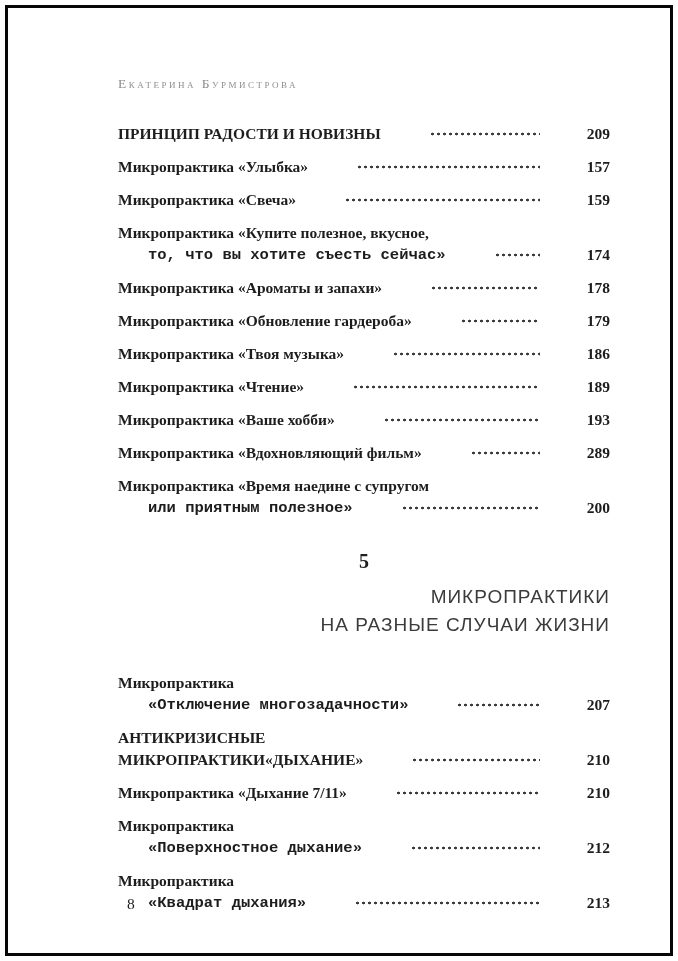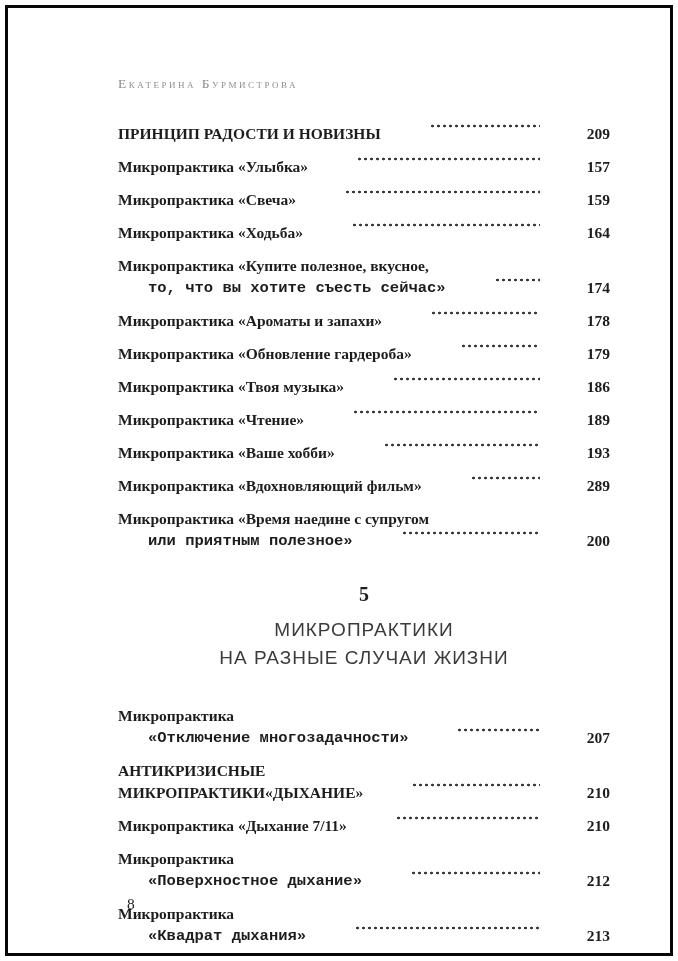--- a/index.html
+++ b/index.html
@@ -31,21 +31,21 @@
     margin-bottom: 32px;
   }
   .toc-list { }
   .toc-entry {
     margin-bottom: 13px;
     font-weight: bold;
     font-size: 15.5px;
     line-height: 20px;
   }
   .toc-pre { margin-bottom: 2px; }
-  .toc-line { display: flex; align-items: flex-start; gap: 44px; }
+  .toc-line { display: flex; align-items: center; gap: 44px; }
   .toc-text { flex: 0 1 auto; }
   .toc-text.indent { padding-left: 30px; font-family: Liberation Mono, monospace; }
   .leader {
     flex: 1 1 auto;
     display: inline-block;
     min-width: 16px;
     height: 4px;
     margin: 0 3px 0 6px;
     background-image: radial-gradient(circle at 1.5px 2px, #3a3a3a 1.1px, transparent 1.7px);
     background-size: 6px 4px;
@@ -63,20 +63,21 @@
     color: #1f1f1f;
     margin-bottom: 10px;
   }
   .section-title {
     font-family: "Liberation Sans", "DejaVu Sans", sans-serif;
     font-size: 19px;
     font-weight: 400;
     letter-spacing: 1px;
     color: #3b3b3b;
     line-height: 28px;
+    text-align: right;
   }
   .footer-page {
     position: absolute;
     left: 119px;
     bottom: 40px;
     font-size: 15.5px;
     color: #1d1d1d;
   }
 </style>
 </head>
@@ -103,27 +104,20 @@
           </div>
         </div>
         <div class="toc-entry">
           <div class="toc-line">
             <span class="toc-text">Микропрактика «Свеча»</span>
             <span class="leader"></span>
             <span class="toc-page">159</span>
           </div>
         </div>
         <div class="toc-entry">
-          <div class="toc-line">
-            <span class="toc-text">Микропрактика «Ходьба»</span>
-            <span class="leader"></span>
-            <span class="toc-page">164</span>
-          </div>
-        </div>
-        <div class="toc-entry">
           <div class="toc-pre">Микропрактика «Купите полезное, вкусное,</div>
           <div class="toc-line">
             <span class="toc-text indent">то, что вы хотите съесть сейчас»</span>
             <span class="leader"></span>
             <span class="toc-page">174</span>
           </div>
         </div>
         <div class="toc-entry">
           <div class="toc-line">
             <span class="toc-text">Микропрактика «Ароматы и запахи»</span>

